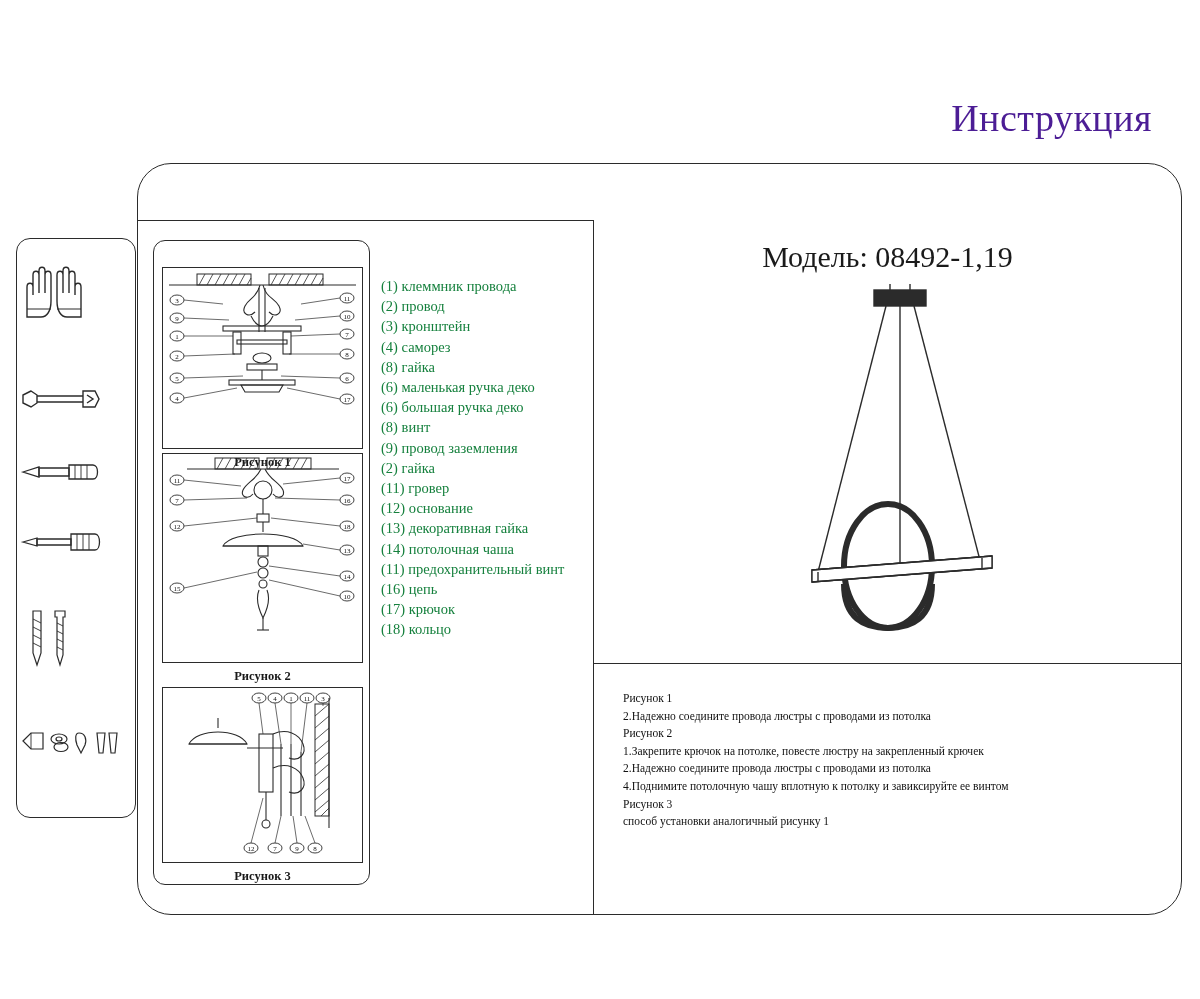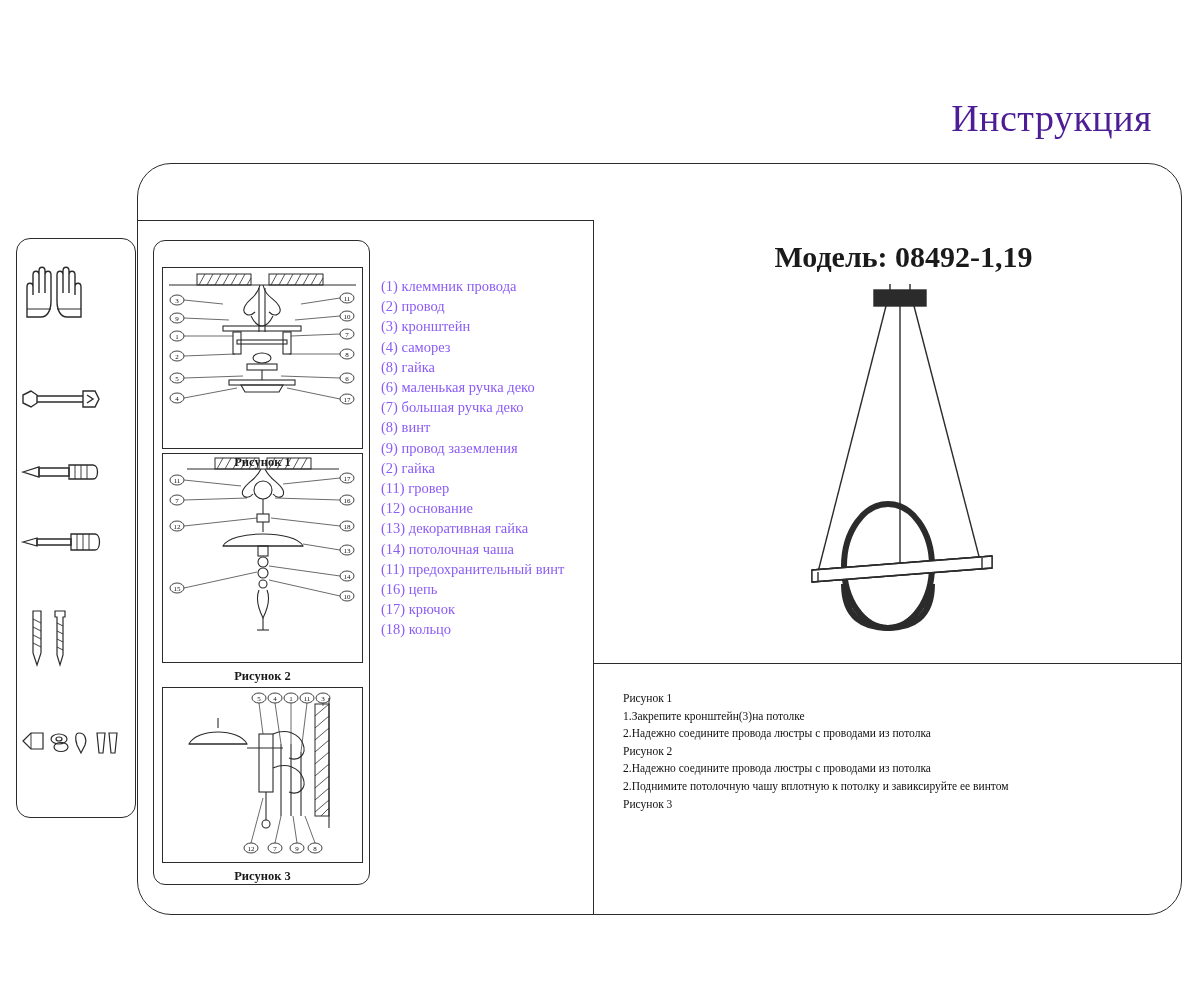--- a/index.html
+++ b/index.html
@@ -114,35 +114,34 @@
 
   
   .parts-list {
     position: absolute;
     left: 381px;
     top: 276px;
     width: 210px;
     font-size: 14.5px;
     line-height: 20.2px;
     font-family: "Liberation Serif", serif;
-    color: #8b5cf6;
+    color: #15803d;
   }
   .parts-list div { white-space: normal; }
 
   
   .model-title {
     position: absolute;
     left: 593px;
     top: 240px;
     width: 589px;
     text-align: center;
     font-size: 30px;
-    font-weight: bold;
-    font-family: "Liberation Serif", serif;
-    margin-left: 16px;
+    font-weight: normal;
+    font-family: "Liberation Serif", serif;
   }
 
   
   .lamp-art {
     position: absolute;
     left: 600px;
     top: 270px;
     width: 580px;
     height: 390px;
   }
@@ -430,21 +429,21 @@
   <div class="figure-caption" style="position:absolute; left:8px; top:628px; width:201px;">Рисунок 3</div>
 </div>
 
 <div class="parts-list">
   <div>(1) клеммник провода</div>
   <div>(2) провод</div>
   <div>(3) кронштейн</div>
   <div>(4) саморез</div>
   <div>(8) гайка</div>
   <div>(6) маленькая ручка деко</div>
-  <div>(7) большая ручка деко</div>
+  <div>(6) большая ручка деко</div>
   <div>(8) винт</div>
   <div>(9) провод заземления</div>
   <div>(2) гайка</div>
   <div>(11) гровер</div>
   <div>(12) основание</div>
   <div>(13) декоративная гайка</div>
   <div>(14) потолочная чаша</div>
   <div>(11) предохранительный винт</div>
   <div>(16) цепь</div>
   <div>(17) крючок</div>
@@ -473,19 +472,20 @@
 
       <path d="M244 314 C244 348 264 358 288 358 C312 358 332 348 332 314" stroke-width="6"></path>
 
       <path d="M218 302 L218 312 M382 288 L382 298"></path>
     </g>
   </svg>
 </div>
 
 <div class="instructions">
   <div class="hd">Рисунок 1</div>
-  <div class="ln">1.Закрепите кронштейн(3)на потолке</div>
   <div class="ln">2.Надежно соедините провода люстры с проводами из потолка</div>
   <div class="hd">Рисунок 2</div>
+  <div class="ln">1.Закрепите крючок на потолке, повесте люстру на закрепленный крючек</div>
   <div class="ln">2.Надежно соедините провода люстры с проводами из потолка</div>
-  <div class="ln">2.Поднимите потолочную чашу вплотную к потолку и завиксируйте ее винтом</div>
+  <div class="ln">4.Поднимите потолочную чашу вплотную к потолку и завиксируйте ее винтом</div>
   <div class="hd">Рисунок 3</div>
+  <div class="ln">способ установки аналогичный рисунку 1</div>
 </div>
 
 </body></html>

